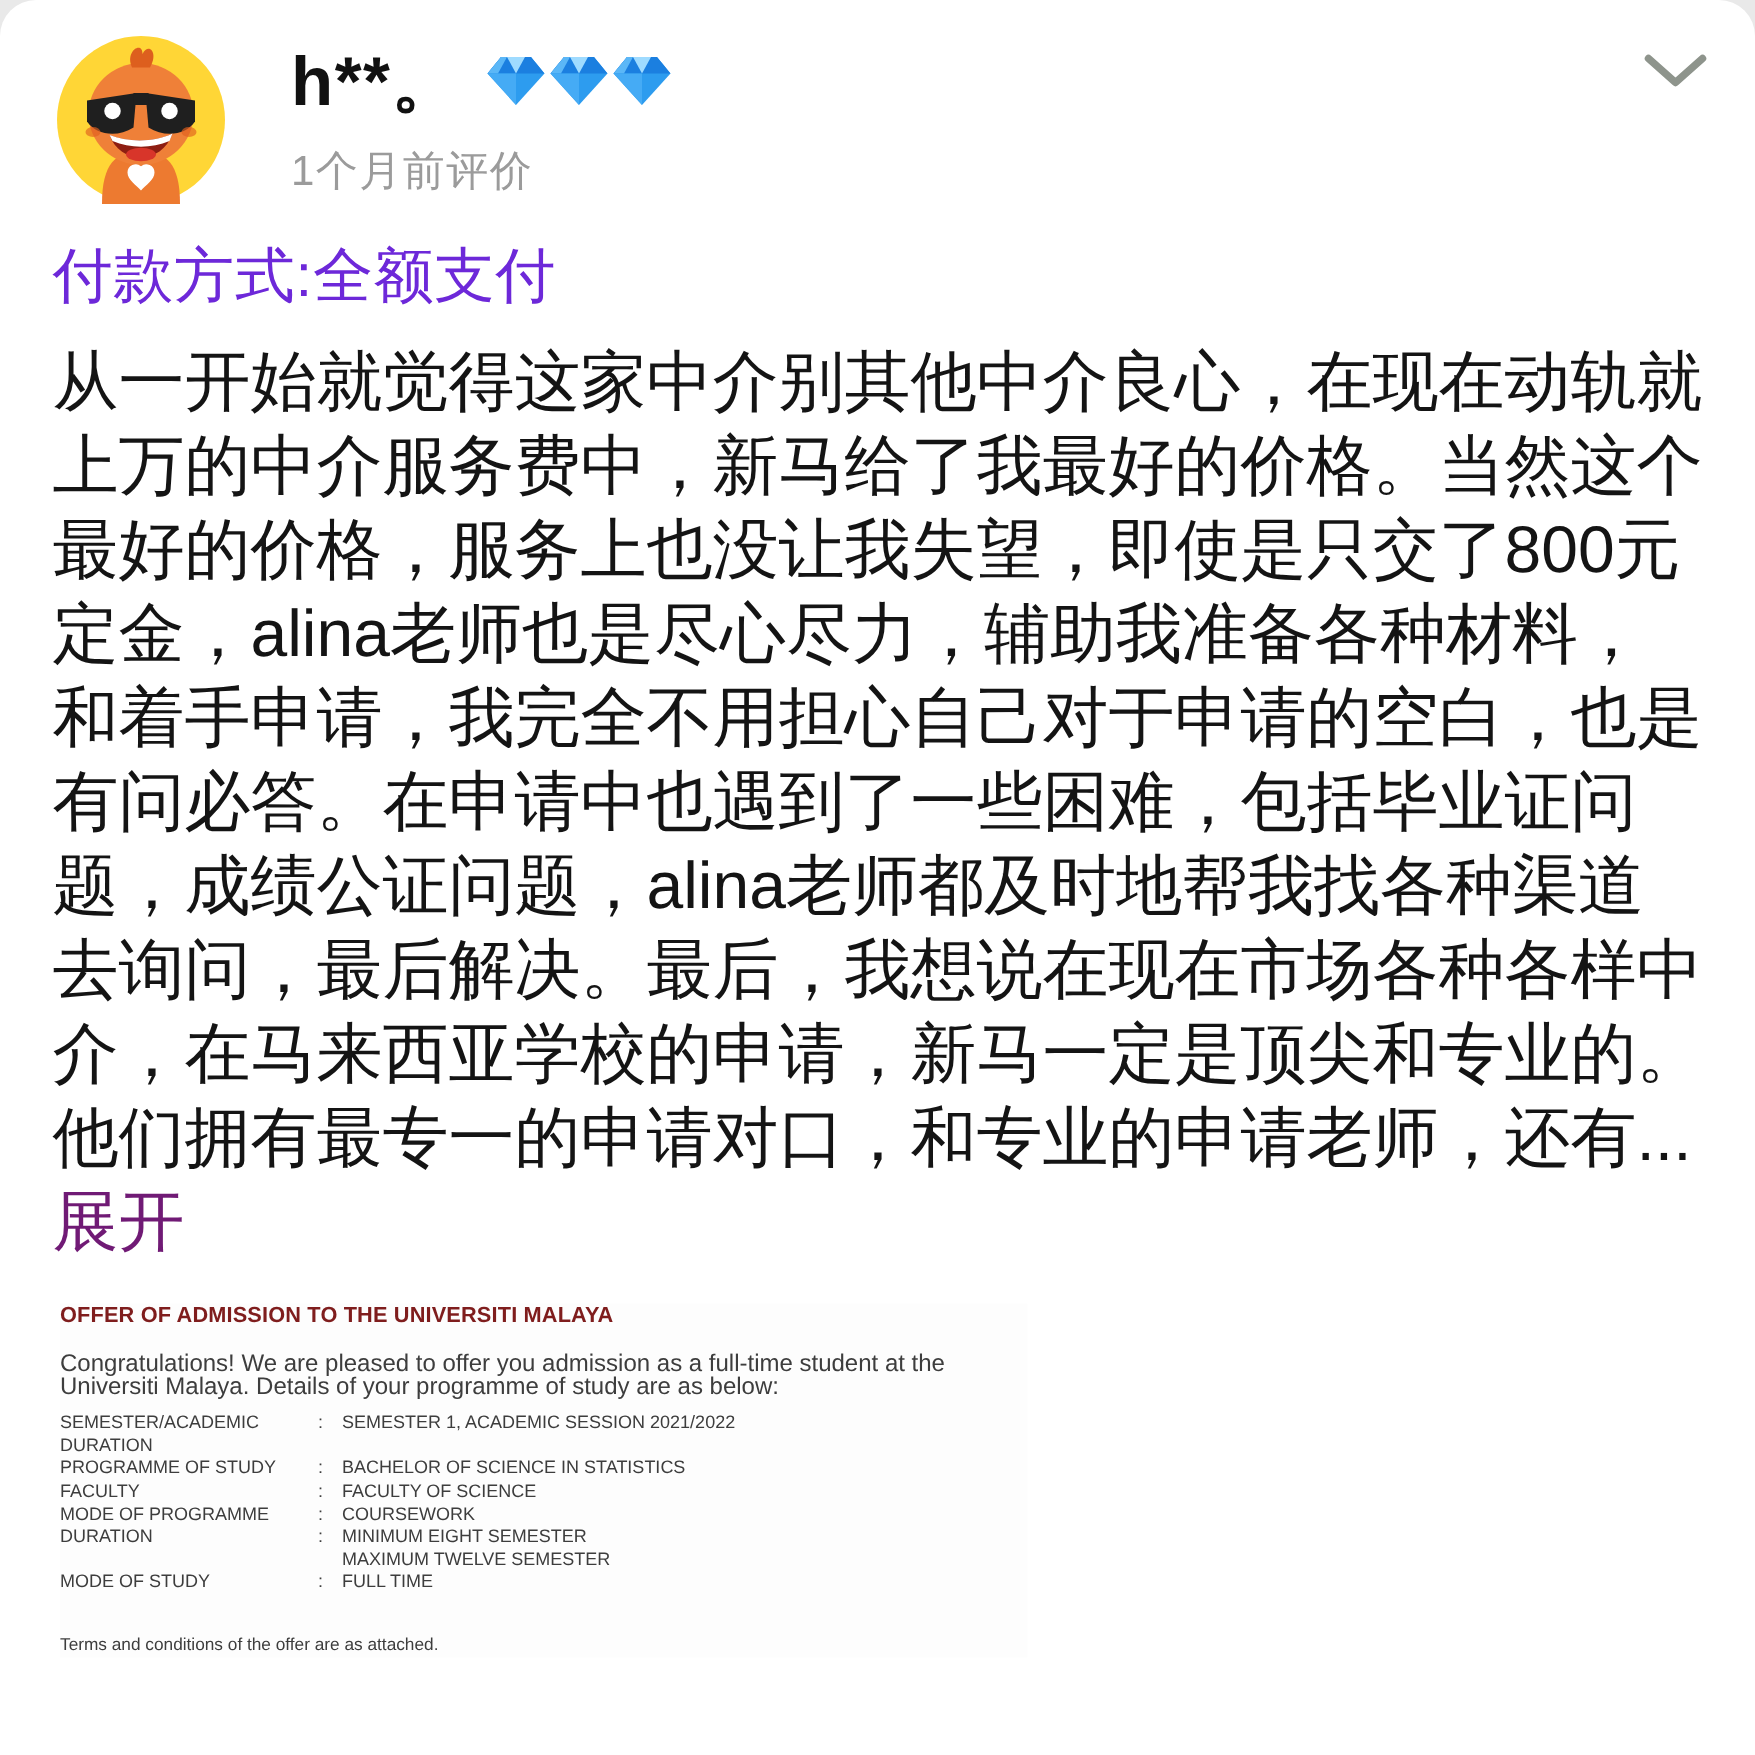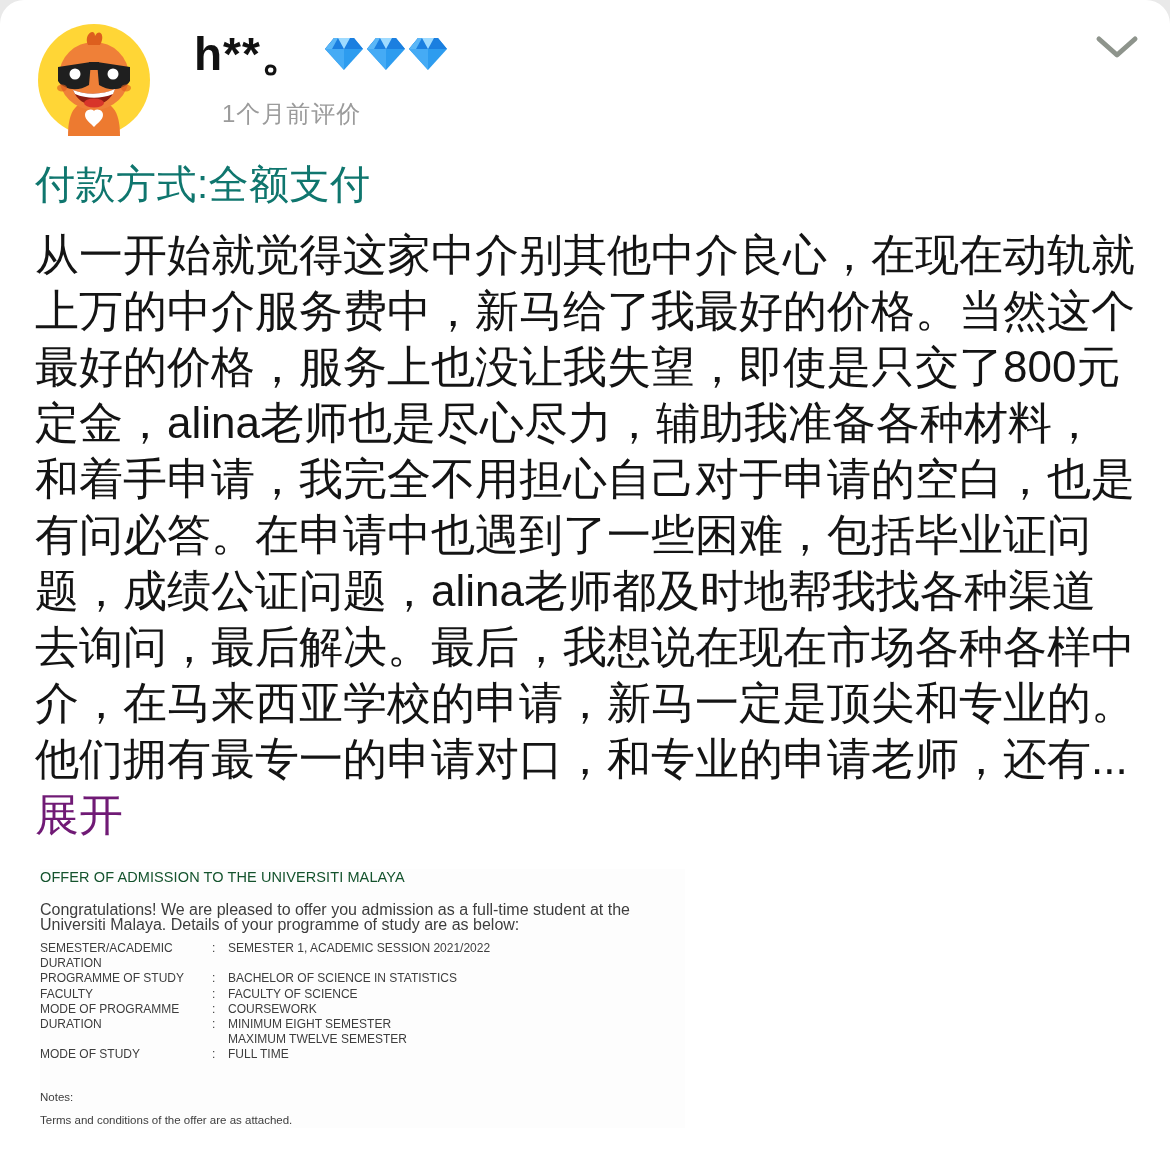--- a/index.html
+++ b/index.html
@@ -12,40 +12,40 @@
   }
 
   
   .header { position:relative; display:flex; padding:24px 35px 0 38px; }
   .avatar { width:112px; height:112px; flex:0 0 auto; }
   .user-meta { margin-left:44px; padding-top:4px; }
   .user-line { display:flex; align-items:center; }
   .username { font-size:46px; font-weight:700; color:#111111; line-height:52px; letter-spacing:1px; }
   .diamonds { display:flex; align-items:center; margin-left:16px; gap:2px; }
   .diamonds svg { display:block; }
-  .review-time { margin-top:14px; font-size:24px; color:#9b9b9b; line-height:40px; letter-spacing:1px;margin-left:28px; }
+  .review-time { margin-top:14px; font-size:28px; color:#9b9b9b; line-height:40px; letter-spacing:1px; }
   .chevron { position:absolute; right:30px; top:34px; width:46px; height:28px; cursor:pointer; }
 
   
-  .payment { margin:24px 35px 0 35px; font-size:40px; color:#0f766e; line-height:48px; letter-spacing:0.5px; }
+  .payment { margin:24px 35px 0 35px; font-size:40px; color:#6d28d9; line-height:48px; letter-spacing:0.5px; }
 
   
   .review-text {
     margin:19px 35px 0 35px; width:1102px;
     font-size:44px; line-height:56px; color:#141414; font-weight:500;
     word-break:break-all;
   }
   .expand { color:#701a75; cursor:pointer; }
 
   
   .attachment {
     margin:26px 0 0 40px; width:645px; background:#fdfdfd;
     color:#3d3d3d; filter:blur(0.35px); cursor:pointer;
   }
-  .doc-title { font-size:14.5px; font-weight:400; color:#14532d; letter-spacing:0.1px; }
+  .doc-title { font-size:14.5px; font-weight:700; color:#7f1d1d; letter-spacing:0.1px; }
   .doc-intro { margin-top:17px; font-size:16px; line-height:15px; }
   .doc-details { margin-top:9px; font-size:12px; }
   .doc-row { display:flex; line-height:15.2px; }
   .doc-label { width:172px; flex:0 0 auto; }
   .doc-colon { width:16px; flex:0 0 auto; }
   .doc-value { white-space:pre-line; }
   .doc-notes { margin-top:27px; font-size:11.5px; }
   .doc-notes .doc-note { margin-top:8px; line-height:15px; }
   .doc-notes .doc-notes-heading { margin-top:0; }
 </style>
@@ -146,19 +146,18 @@
 MAXIMUM TWELVE SEMESTER</span>
       </div>
       <div class="doc-row">
         <span class="doc-label">MODE OF STUDY</span>
           <span class="doc-colon">:</span>
           <span class="doc-value">FULL TIME</span>
       </div>
     </div>
 
     <div class="doc-notes">
-      <p class="doc-note doc-notes-heading">Notes:</p>
       <p class="doc-note">Terms and conditions of the offer are as attached.</p>
     </div>
 
   </div>
 
 </div>
 
 </body></html>

